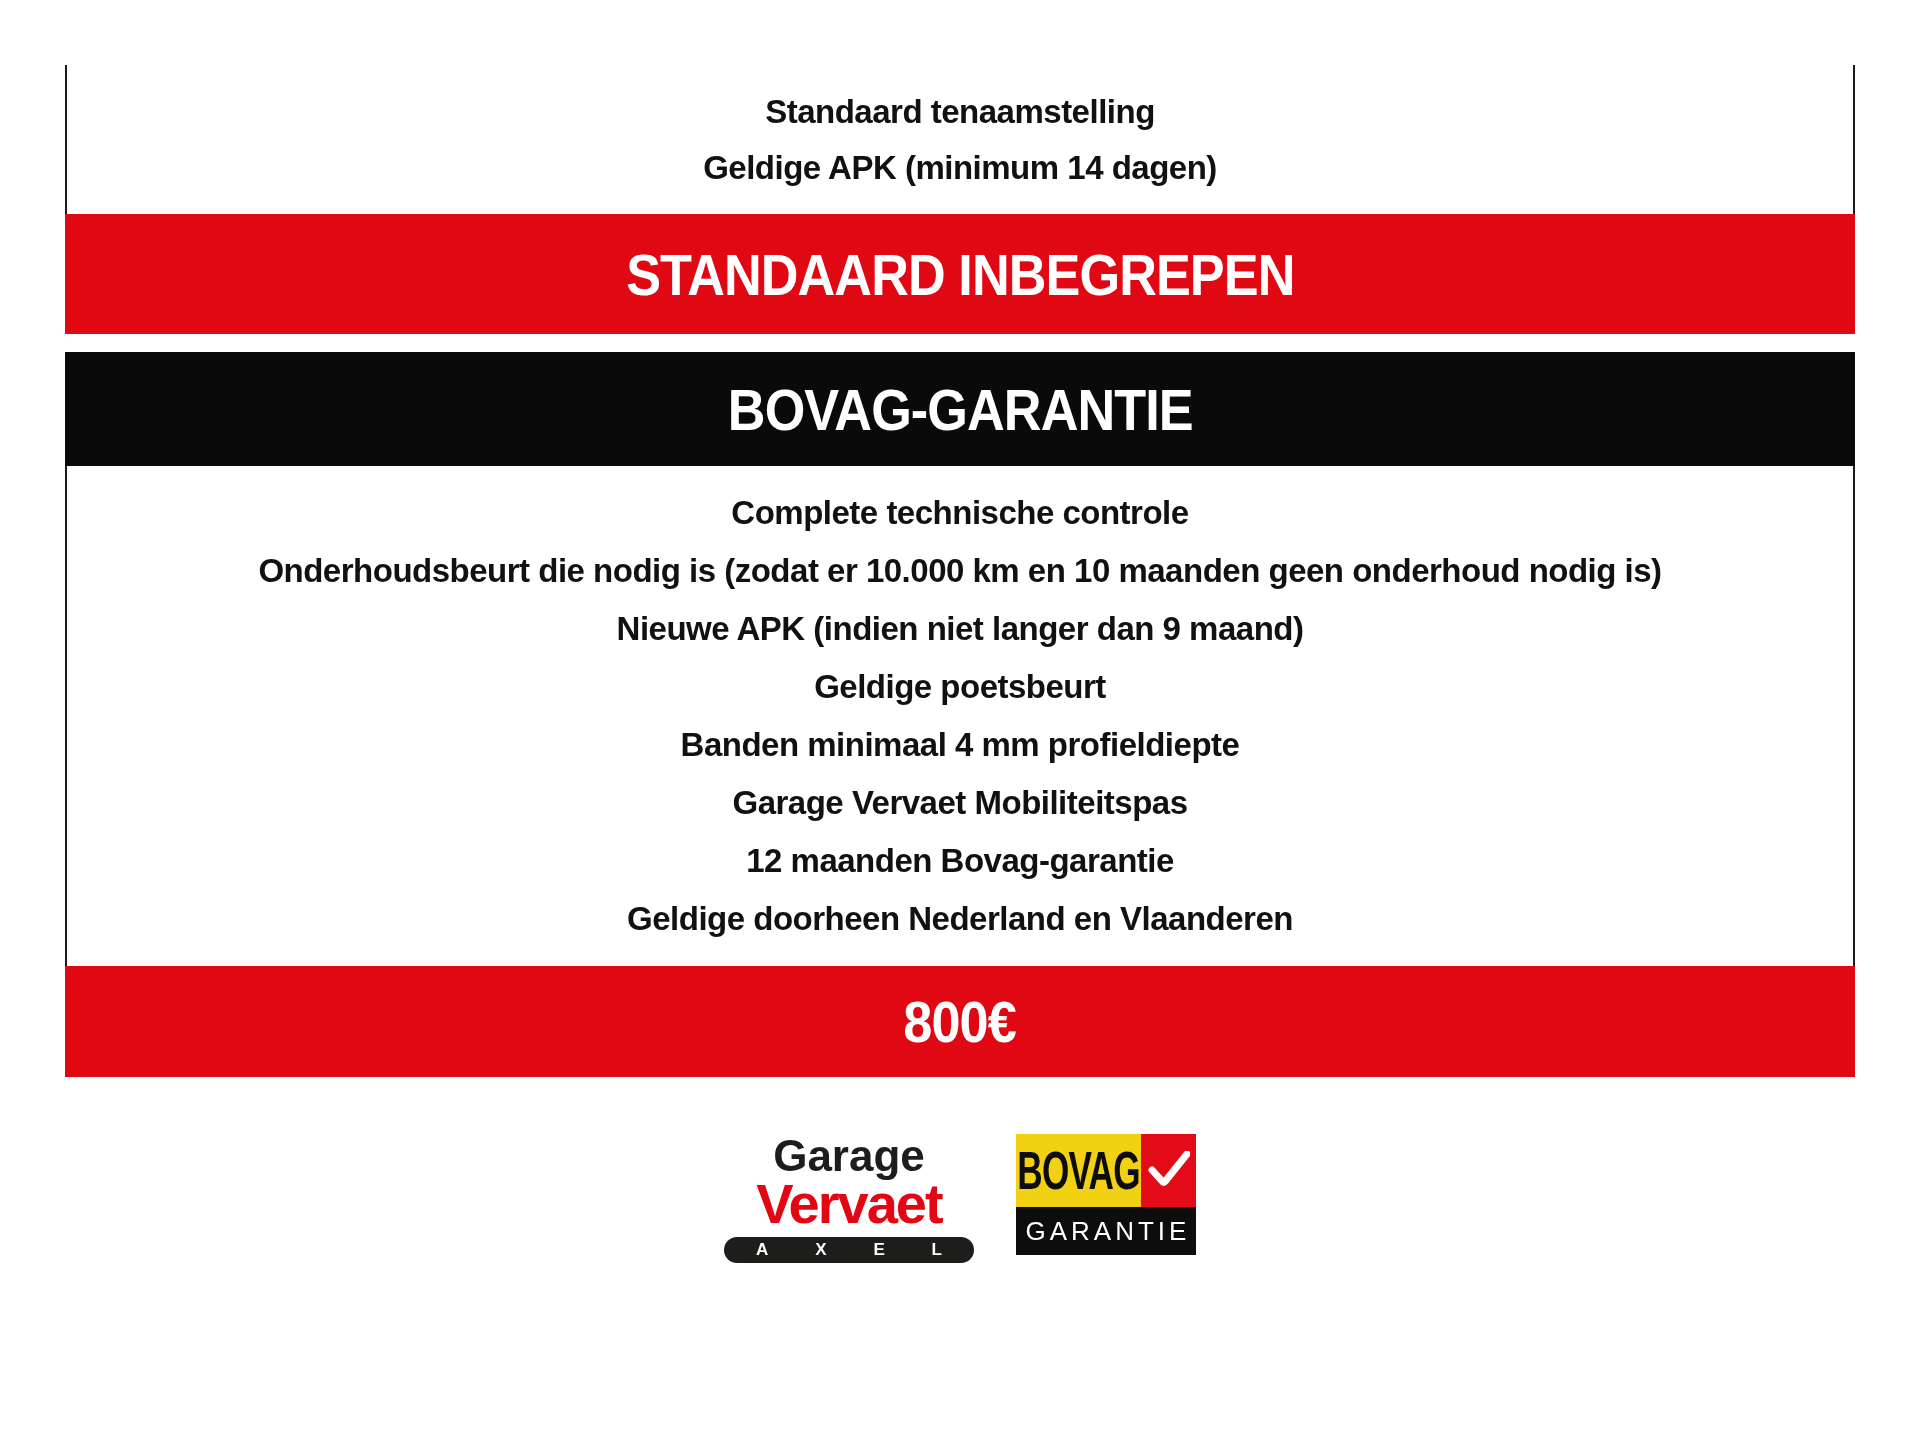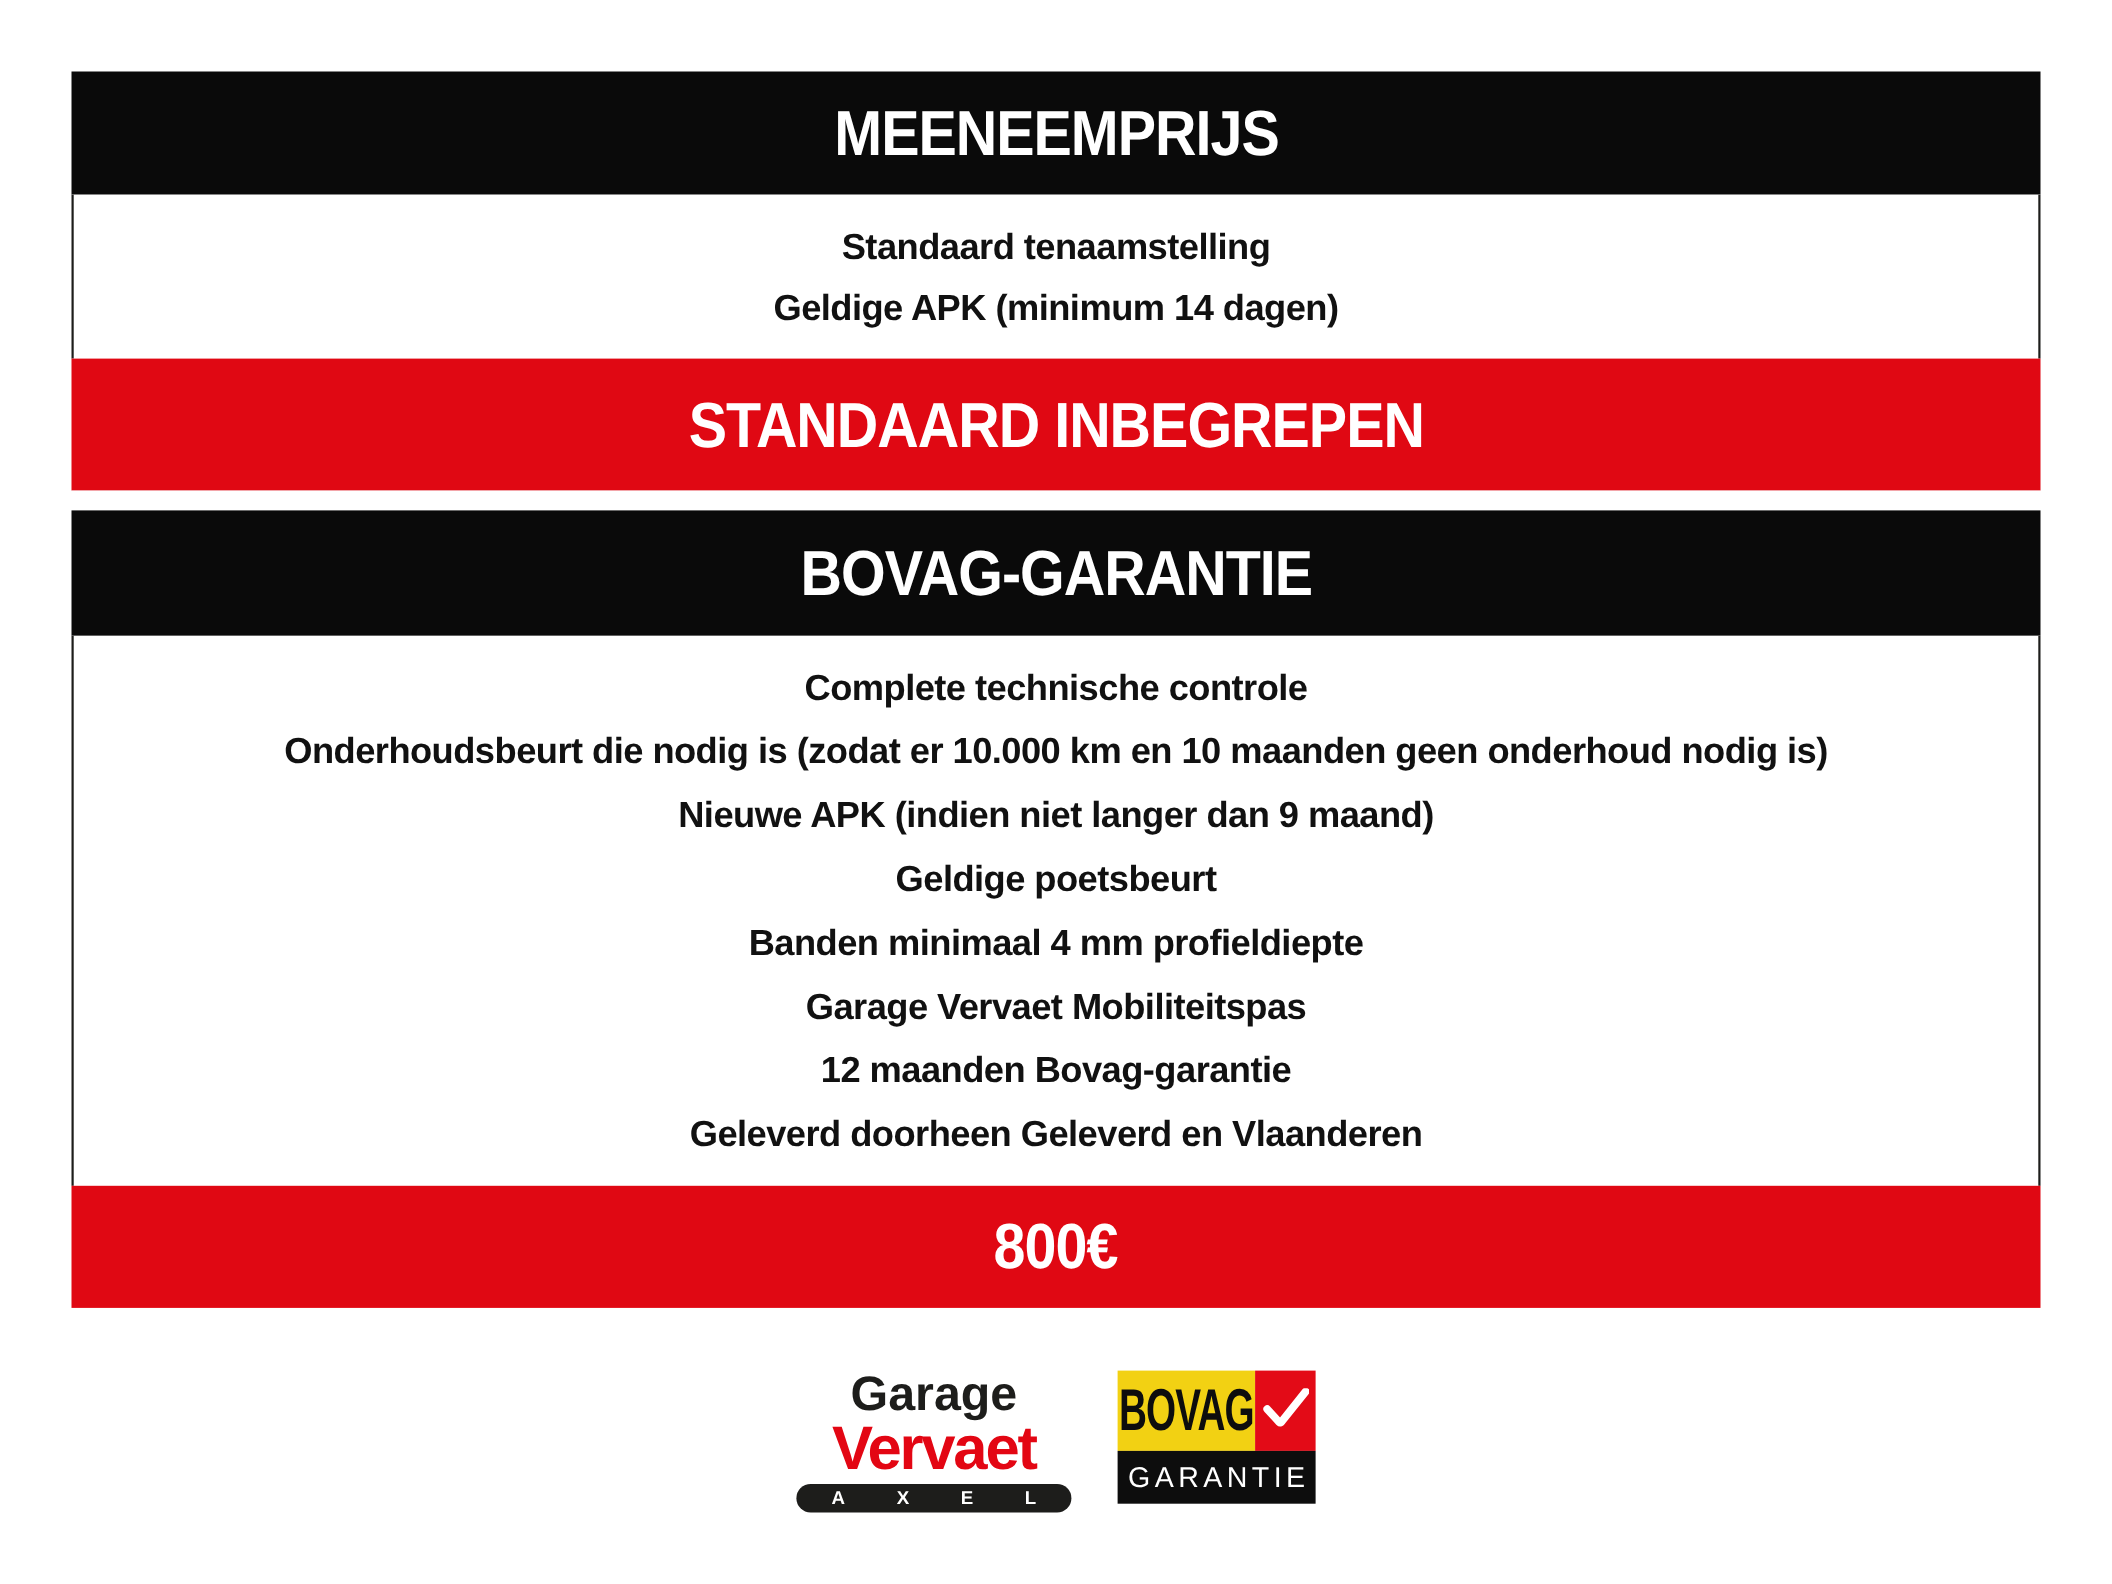--- a/index.html
+++ b/index.html
@@ -157,23 +157,20 @@
   }
 </style>
 </head>
 <body>
 
 <div class="canvas">
 
   <div class="board">
 
     <div>
-      <div class="bar bar-black">
-        <span class="bar-title">MEENEEMPRIJS</span>
-      </div>
       <div class="whitebox box-meeneem">
         <div class="line">Standaard tenaamstelling</div>
         <div class="line">Geldige APK (minimum 14 dagen)</div>
       </div>
       <div class="bar bar-red redbar-standaard">
         <span class="bar-title">STANDAARD INBEGREPEN</span>
       </div>
     </div>
 
     <div class="panel-gap"></div>
@@ -183,21 +180,21 @@
         <span class="bar-title">BOVAG-GARANTIE</span>
       </div>
       <div class="whitebox box-bovag">
         <div class="line">Complete technische controle</div>
         <div class="line">Onderhoudsbeurt die nodig is (zodat er 10.000 km en 10 maanden geen onderhoud nodig is)</div>
         <div class="line">Nieuwe APK (indien niet langer dan 9 maand)</div>
         <div class="line">Geldige poetsbeurt</div>
         <div class="line">Banden minimaal 4 mm profieldiepte</div>
         <div class="line">Garage Vervaet Mobiliteitspas</div>
         <div class="line">12 maanden Bovag-garantie</div>
-        <div class="line">Geleverd doorheen Geleverd en Vlaanderen</div>
+        <div class="line">Geldige doorheen Nederland en Vlaanderen</div>
       </div>
       <div class="bar bar-red redbar-price">
         <span class="bar-title">800€</span>
       </div>
     </div>
 
   </div>
 
   <div class="footer">
 

